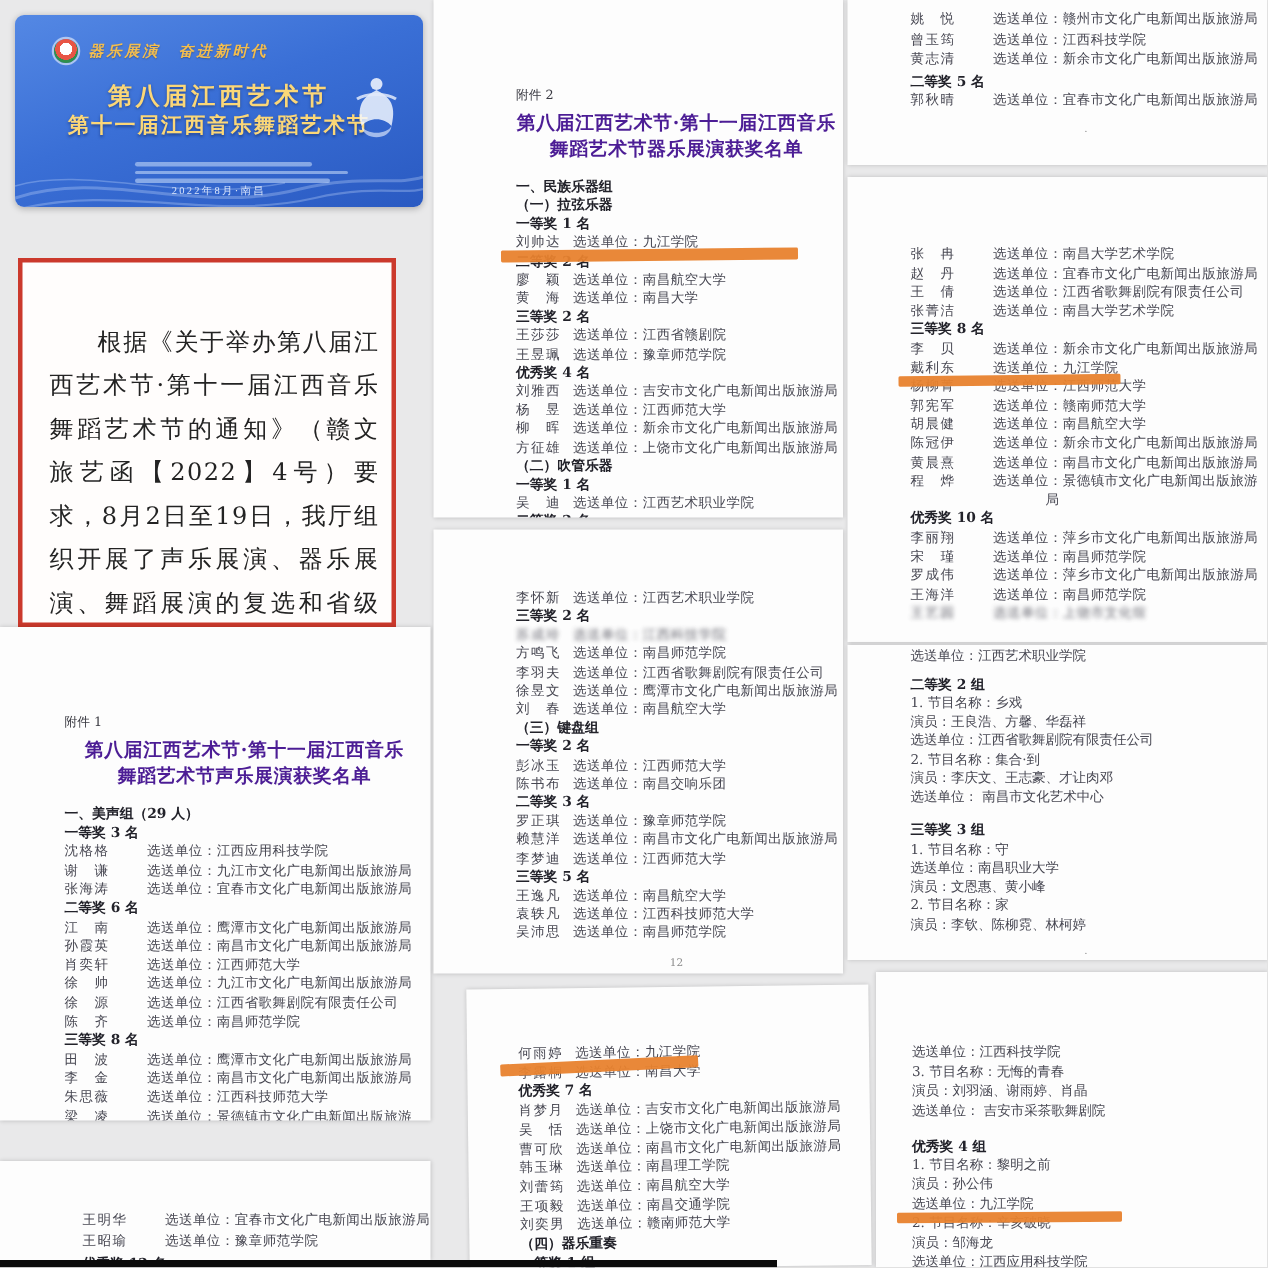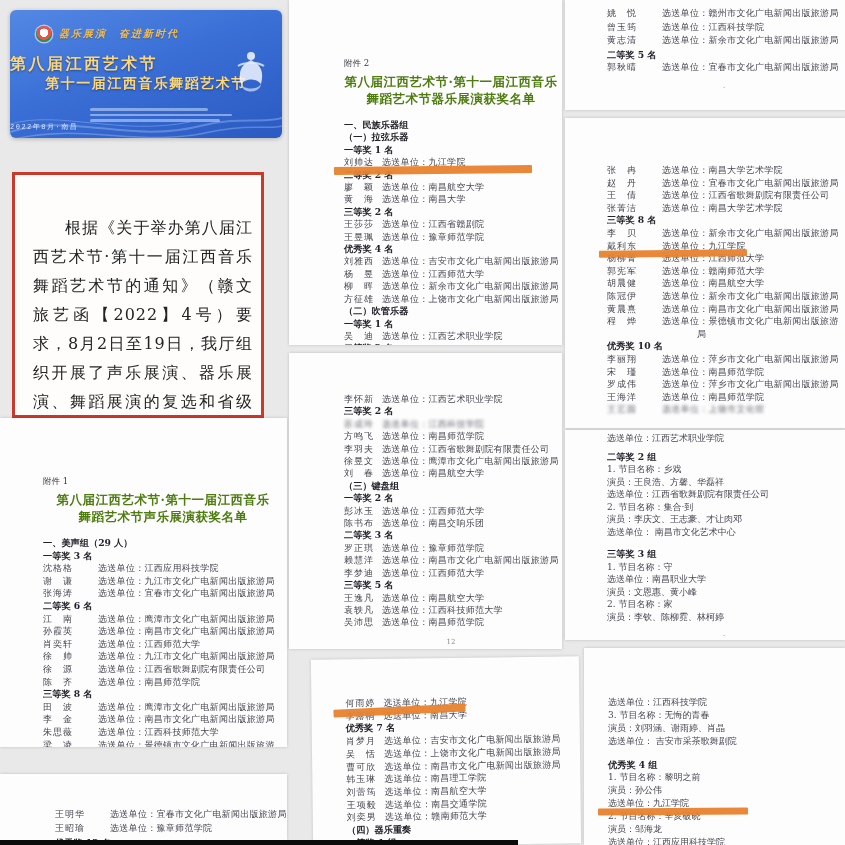--- a/index.html
+++ b/index.html
@@ -8,45 +8,45 @@
   
   .banner{position:absolute;left:10px;top:10px;width:272px;height:128px;border-radius:6px;
           background:linear-gradient(160deg,#5488e4 0%,#3a6fd6 45%,#2a5ac2 100%);
           overflow:hidden;box-shadow:0 1px 4px rgba(0,0,0,.25);}
   .banner-top{position:absolute;left:26px;top:16px;display:flex;align-items:center;gap:7px;}
   .logo{width:16px;height:16px;border-radius:50%;flex:none;
         background:radial-gradient(circle at 50% 42%,#fff 0 34%,#e85545 35% 58%,#2f8f4e 59% 100%);
         box-shadow:0 0 0 1.5px rgba(255,255,255,.55);}
   .slogan{font-size:10px;color:#f3bd4e;font-style:italic;font-weight:700;letter-spacing:2px;
           text-shadow:0 1px 1px rgba(0,0,0,.25);}
-  .b-title1{position:absolute;top:44px;width:100%;text-align:left;color:#fbd778;font-weight:800;
+  .b-title1{position:absolute;top:44px;width:100%;text-align:center;color:#fbd778;font-weight:800;
             font-size:16px;letter-spacing:2.5px;text-shadow:0 1px 2px rgba(15,35,90,.55);
             font-family:"DejaVu Sans","Liberation Sans",sans-serif;}
   .b-title2{position:absolute;top:65px;width:100%;text-align:center;color:#fbd778;font-weight:800;
             font-size:14px;letter-spacing:1.5px;text-shadow:0 1px 2px rgba(15,35,90,.55);
             font-family:"DejaVu Sans","Liberation Sans",sans-serif;}
   .fine{position:absolute;left:80px;top:95px;}
   .fine i{display:block;height:2.5px;margin:3px 0;background:rgba(220,235,255,.5);border-radius:2px;}
   .fine i:nth-child(1){width:118px;}
   .fine i:nth-child(2){width:142px;}
   .fine i:nth-child(3){width:130px;}
-  .b-date{position:absolute;bottom:6px;width:100%;color:#e8f0ff;font-size:7px;
-          letter-spacing:1.5px;opacity:.92;font-family:Liberation Mono, monospace;}
+  .b-date{position:absolute;bottom:6px;width:100%;text-align:center;color:#e8f0ff;font-size:7px;
+          letter-spacing:1.5px;opacity:.92;font-family:Liberation Serif, serif;}
   .dancer{position:absolute;right:14px;top:40px;opacity:.9;}
   .waves{position:absolute;left:0;bottom:-4px;opacity:.3;}
   
   .notice{position:absolute;left:12px;top:172px;width:252px;height:246px;background:#fffdfc;
           border:3px solid #cb392c;box-sizing:border-box;overflow:hidden;z-index:1;}
   .notice p{margin:0;padding:38px 8px 0 18px;font-size:16px;line-height:29px;color:#232323;
             text-indent:2em;letter-spacing:1px;text-align:justify;}
   
   .page{position:absolute;background:#fdfdfd;box-shadow:0 0 3px rgba(0,0,0,.18);z-index:2;
         box-sizing:border-box;overflow:hidden;}
   .att{font-size:8.5px;color:#3a3a42;margin-bottom:4px;margin-top:48px;}
-  .title{text-align:center;font-weight:700;color:#4d7c0f;font-size:12.5px;line-height:16.5px;
+  .title{text-align:center;font-weight:700;color:#4c1d95;font-size:12.5px;line-height:16.5px;
          letter-spacing:.5px;margin:4px 0 12px;}
   .row{display:flex;align-items:baseline;line-height:12.4px;font-size:9px;color:#474752;
        white-space:nowrap;position:relative;}
   .row.h{font-weight:700;color:#22222a;font-size:9.2px;}
   .name{display:inline-block;width:55px;flex:none;letter-spacing:1px;}
   .unit{letter-spacing:.3px;}
   .cont{padding-left:78px;letter-spacing:.3px;}
   .blur{filter:blur(1.4px);opacity:.8;}
   .pn{text-align:center;font-size:7px;color:#8a8a8a;margin-top:9px;}
   .hl-bar{position:absolute;left:-8px;bottom:-5px;height:7px;width:150px;background:#e8822e;

